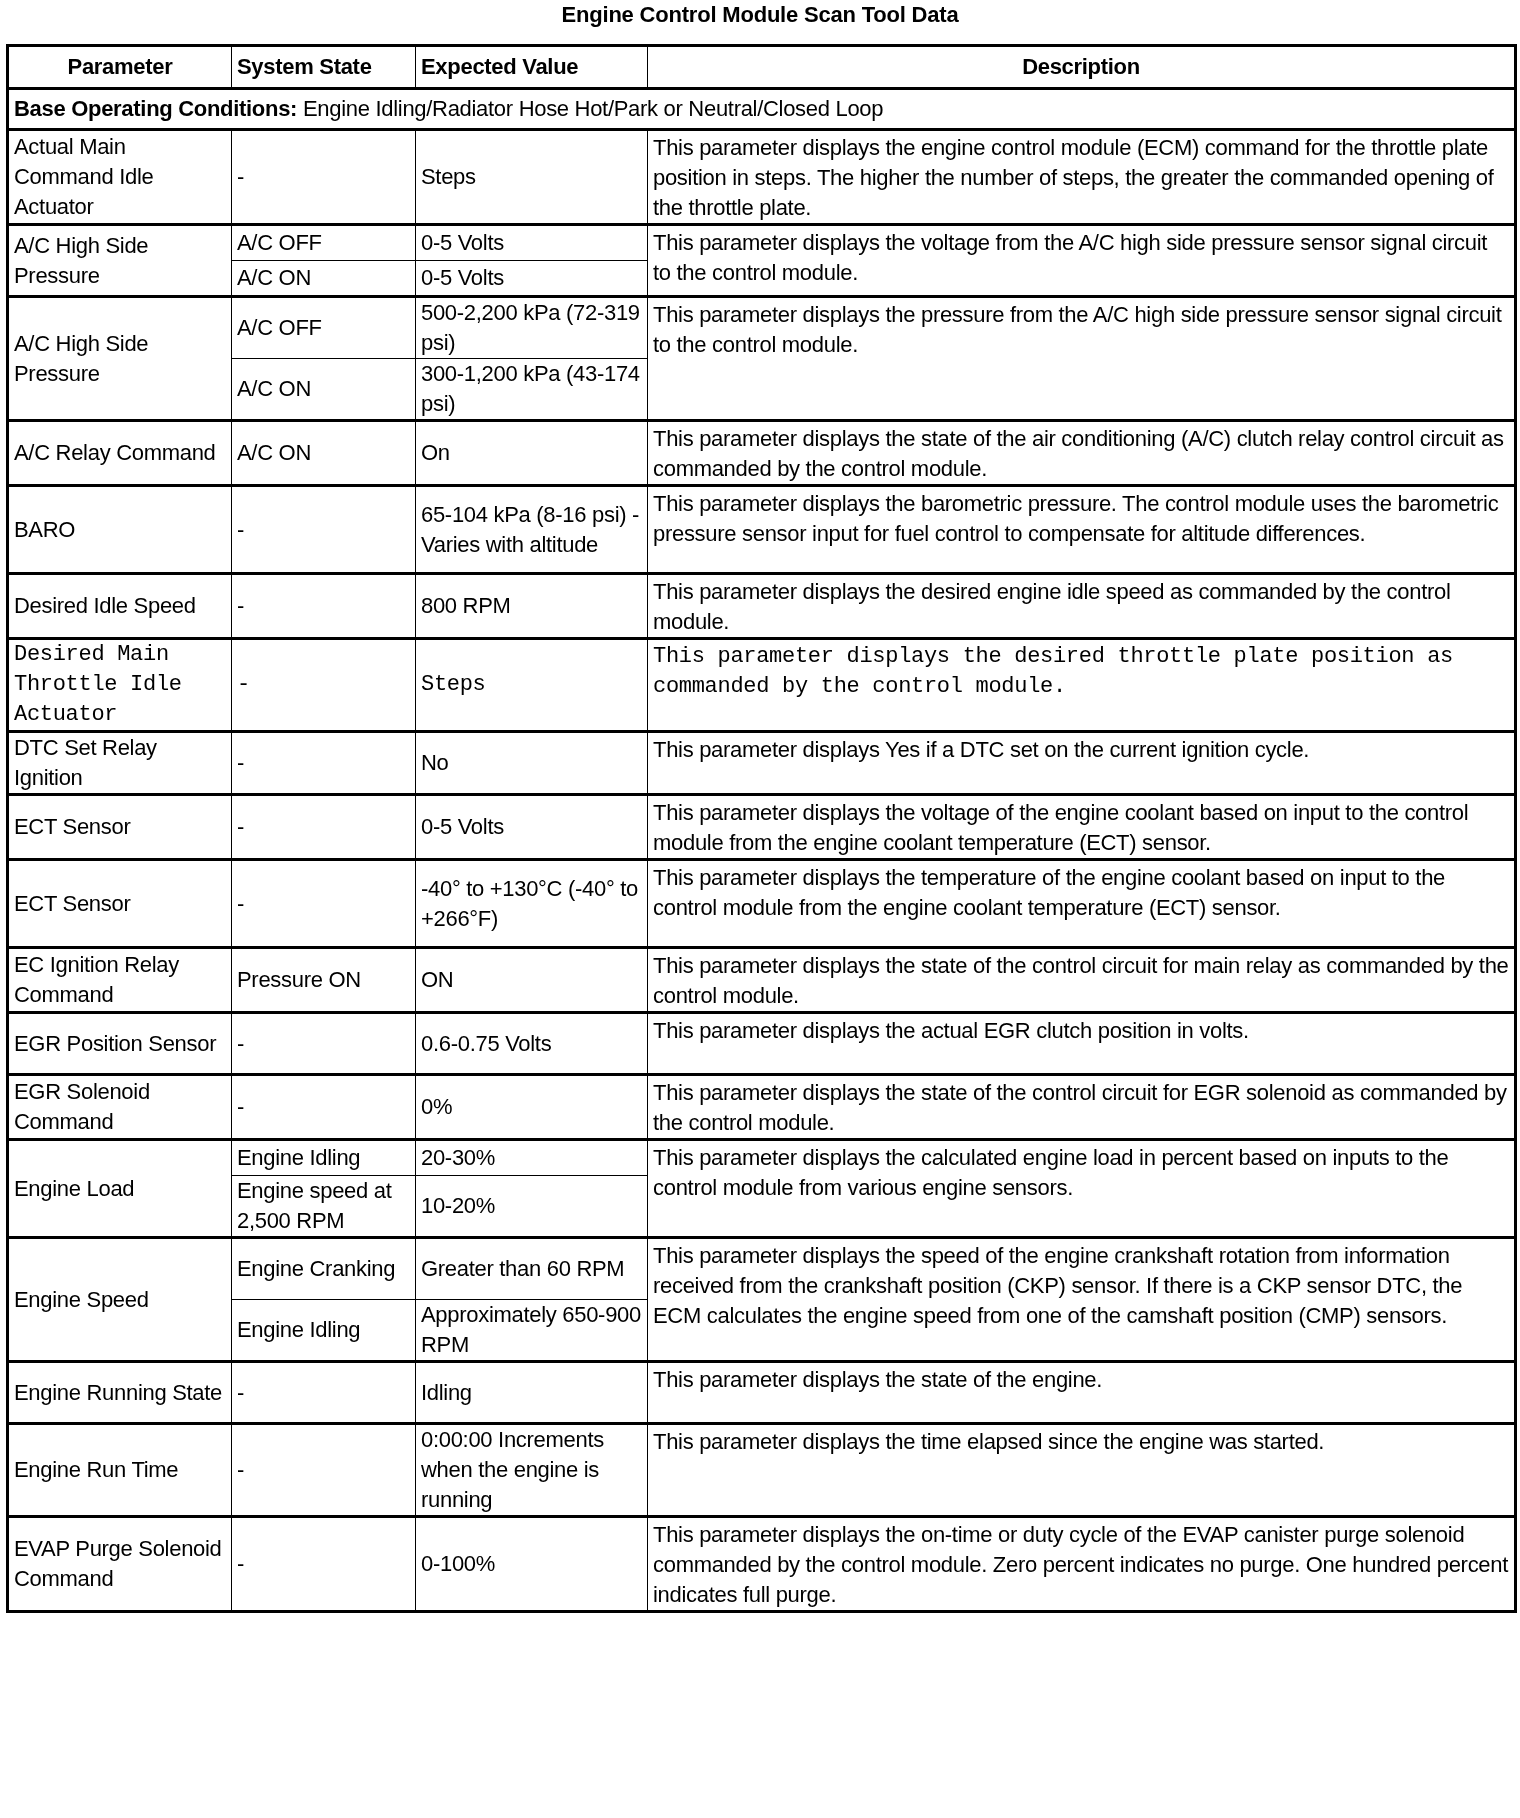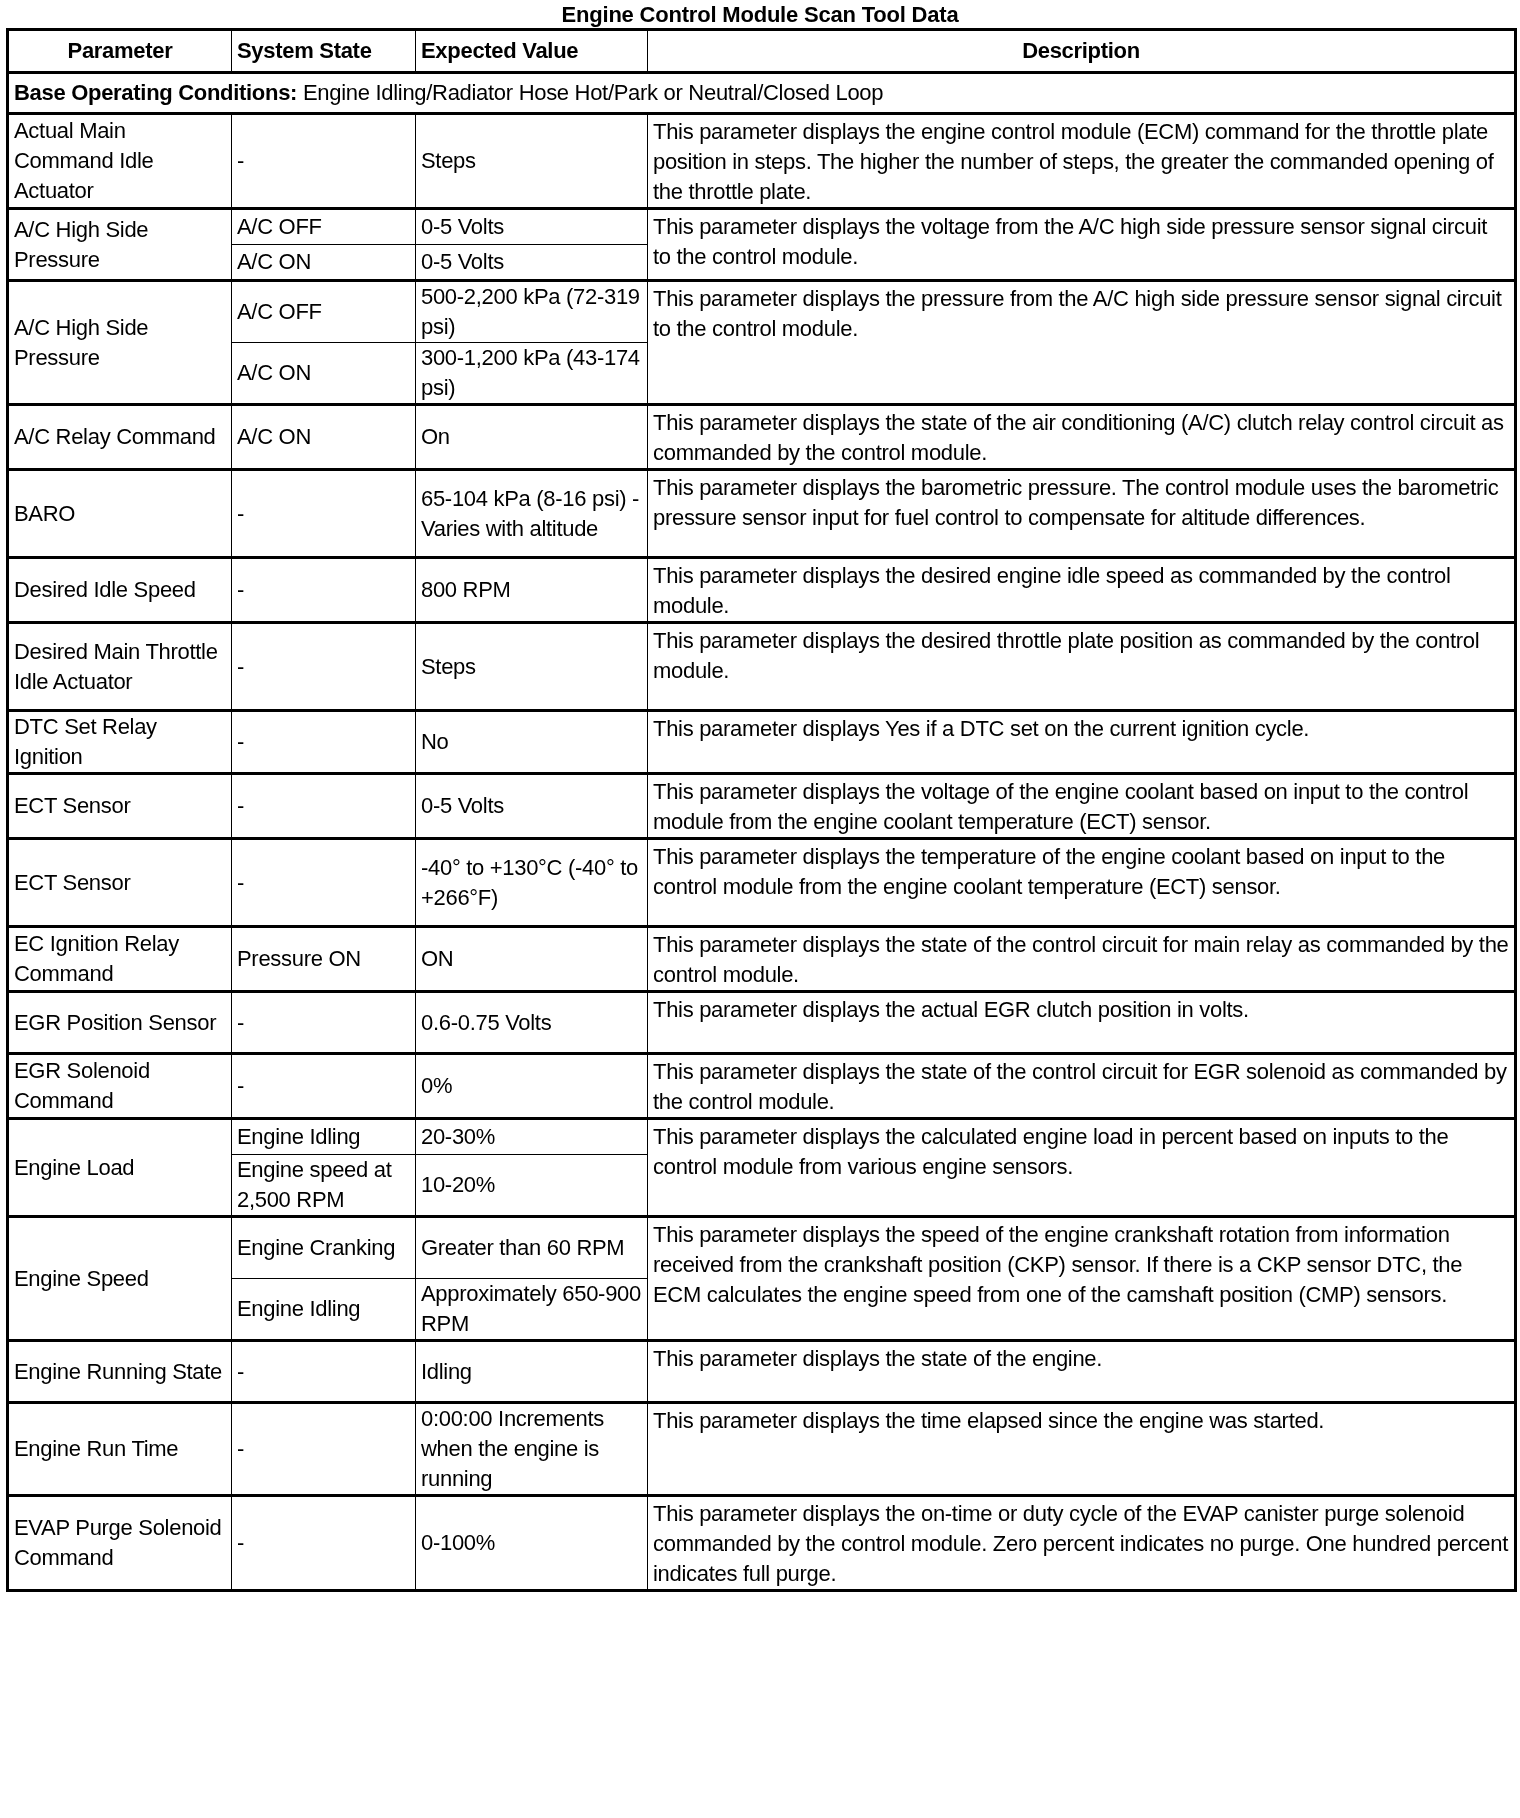--- a/index.html
+++ b/index.html
@@ -22,21 +22,21 @@
       width: 1520px;
       text-align: center;
       font-weight: bold;
       font-size: 22px;
       line-height: 26px;
       letter-spacing: -0.2px;
     }
     table.scan {
       position: absolute;
       left: 6px;
-      top: 28px;
+      top: 44px;
       width: 1508px;
       border-collapse: collapse;
       table-layout: fixed;
       border: 3px solid #000;
       font-size: 22px;
       line-height: 30px;
     }
     table.scan td, table.scan th {
       border: 1.5px solid #000;
       padding: 0 5px;
@@ -121,21 +121,21 @@
         <td>-</td>
         <td>65-104 kPa (8-16 psi) - Varies with altitude</td>
         <td rowspan="1" class="desc">This parameter displays the barometric pressure. The control module uses the barometric pressure sensor input for fuel control to compensate for altitude differences.</td>
       </tr>
       <tr class="group-start" style="height: 62px;">
         <td rowspan="1">Desired Idle Speed</td>
         <td>-</td>
         <td>800 RPM</td>
         <td rowspan="1" class="desc">This parameter displays the desired engine idle speed as commanded by the control module.</td>
       </tr>
-      <tr class="group-start" style="height: 88px;">
+      <tr class="group-start" style="height: 88px; font-family: Liberation Mono, monospace;">
         <td rowspan="1">Desired Main Throttle Idle Actuator</td>
         <td>-</td>
         <td>Steps</td>
         <td rowspan="1" class="desc">This parameter displays the desired throttle plate position as commanded by the control module.</td>
       </tr>
       <tr class="group-start" style="height: 62px;">
         <td rowspan="1">DTC Set Relay Ignition</td>
         <td>-</td>
         <td>No</td>
         <td rowspan="1" class="desc">This parameter displays Yes if a DTC set on the current ignition cycle.</td>

